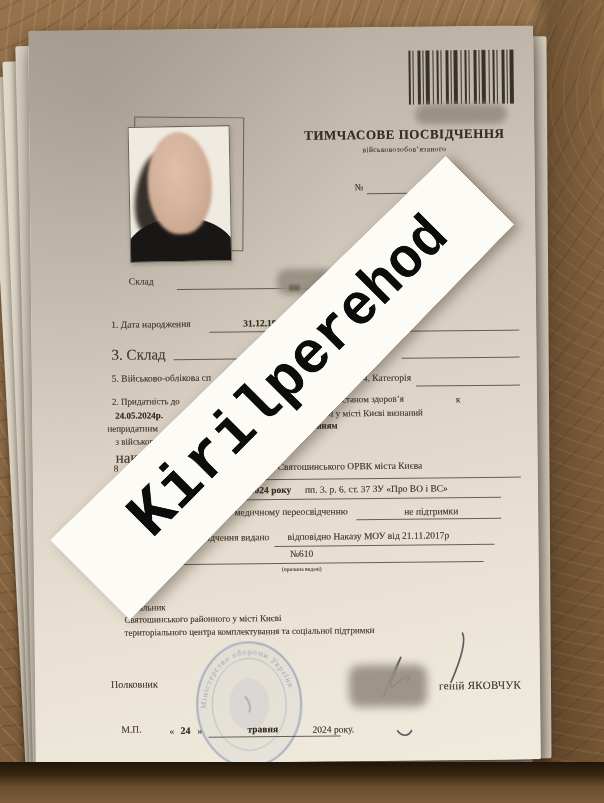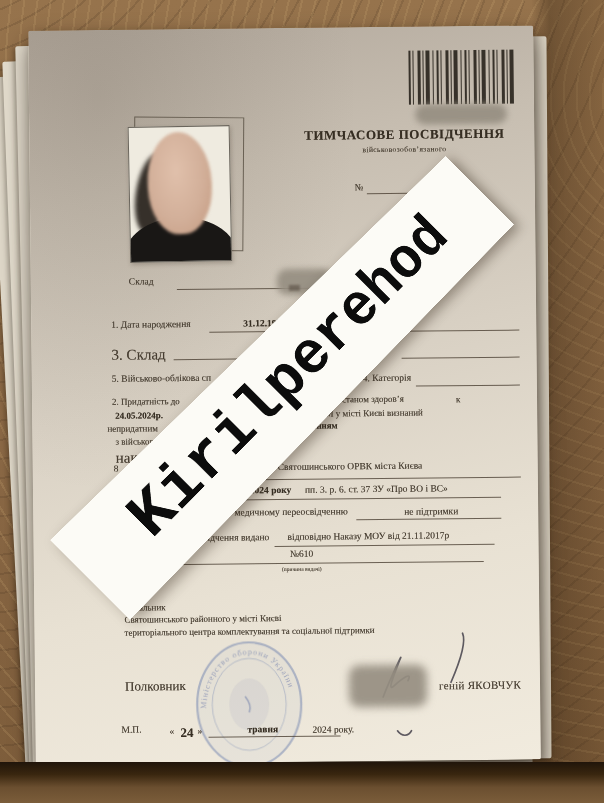--- a/index.html
+++ b/index.html
@@ -150,36 +150,36 @@
     <ellipse cx="56" cy="66" rx="52" ry="62" fill="rgba(120,140,185,.07)" stroke="#5870a8" stroke-opacity=".5" stroke-width="2.2"></ellipse>
     <ellipse cx="56" cy="66" rx="37" ry="46" fill="none" stroke="#5870a8" stroke-opacity=".38" stroke-width="1"></ellipse>
     <ellipse cx="56" cy="66" rx="20" ry="26" fill="rgba(95,115,165,.10)"></ellipse>
     <path id="arcP" d="M 13,70 a 43,54 0 1 1 86,0" fill="none"></path>
     <text font-size="8" fill="rgba(78,98,158,.6)" letter-spacing="1">
       <textPath href="#arcP">Міністерство оборони України</textPath>
     </text>
     <path d="M52,58 q7,9 4,16" fill="none" stroke="rgba(78,98,158,.5)" stroke-width="1.6"></path>
   </svg>
 
-  <div class="t" style="left:90px;top:649px;font-size:13px">Полковник</div>
+  <div class="t" style="left:76px;top:649px;font-size:10px">Полковник</div>
 
   <svg class="abs" style="left:318px;top:600px" width="140" height="112" viewBox="0 0 140 112">
     <g fill="none" stroke="#45414b" stroke-width="1.7" stroke-linecap="round" opacity=".85">
       <path d="M30,70 C38,50 52,22 47,33 C42,46 33,66 41,59 C49,52 60,44 55,54"></path>
       <path d="M98,56 C106,38 114,16 110,7"></path>
       <path d="M44,104 C48,110 55,110 58,104"></path>
     </g>
   </svg>
   <div class="blur" style="left:314px;top:638px;width:78px;height:42px;filter:blur(4px)"></div>
 
   <div class="t" style="left:404px;top:653px;font-size:11px;letter-spacing:.3px">геній ЯКОВЧУК</div>
 
   <div class="t" style="left:86px;top:695px;font-size:9.5px">М.П.</div>
   <div class="t" style="left:134px;top:697px;font-size:9.5px">«</div>
-  <div class="t b" style="left:145px;top:696px;font-size:13px">24</div>
+  <div class="t b" style="left:145px;top:696px;font-size:10px">24</div>
   <div class="t" style="left:162px;top:697px;font-size:9.5px">»</div>
   <div class="ul" style="left:173px;top:708px;width:132px"></div>
   <div class="t b" style="left:212px;top:696px;font-size:9.5px">травня</div>
   <div class="t" style="left:277px;top:697px;font-size:9.5px">2024 року.</div>
 </div>
 
 <div id="table-edge"></div>
 
 <div id="watermark-band">
   <span>Kirilperehod</span>

